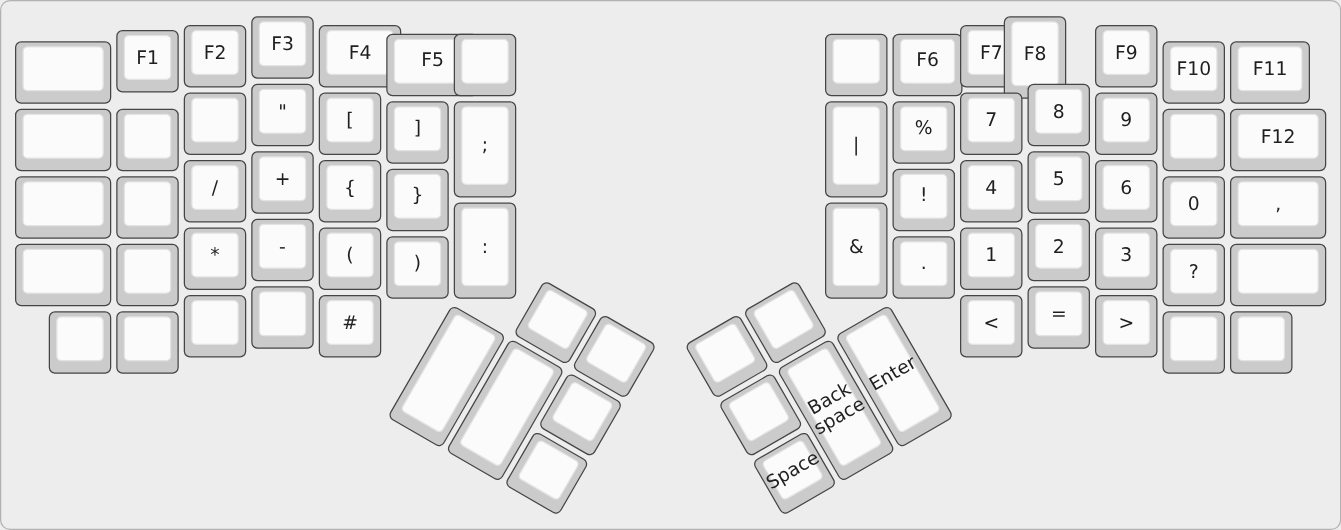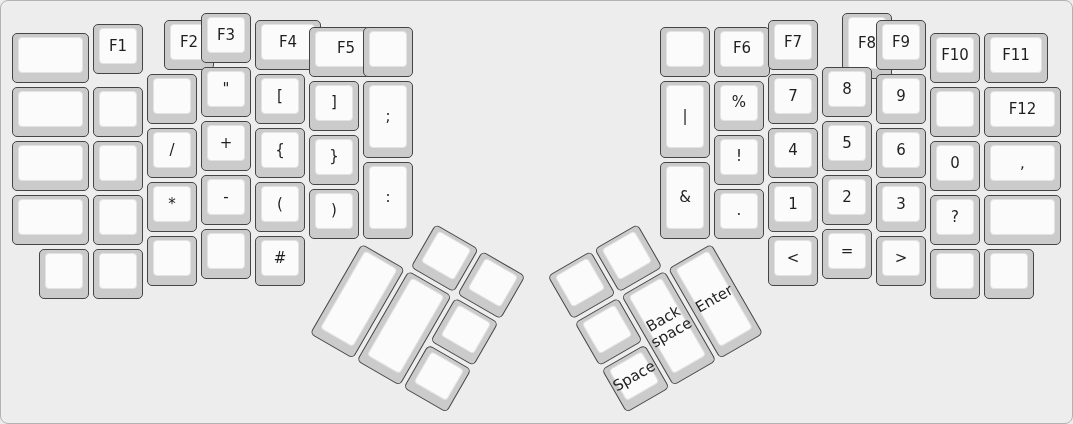--- a/index.html
+++ b/index.html
@@ -53,21 +53,21 @@
     <div class="key" style="left: 2px; top: 22.25px; width: 77px; height: 50px;">
       <div class="keytop">
         <div class="keylabel"></div>
       </div>
     </div>
     <div class="key" style="left: 83px; top: 13px; width: 50px; height: 50px;">
       <div class="keytop">
         <div class="keylabel">F1</div>
       </div>
     </div>
-    <div class="key" style="left: 154px; top: 8.75px; width: 50px; height: 50px;">
+    <div class="key" style="left: 137px; top: 8.75px; width: 50px; height: 50px;">
       <div class="keytop">
         <div class="keylabel">F2</div>
       </div>
     </div>
     <div class="key" style="left: 191px; top: 2px; width: 50px; height: 50px;">
       <div class="keytop">
         <div class="keylabel">F3</div>
       </div>
     </div>
     <div class="key" style="left: 245px; top: 8.75px; width: 66px; height: 50px;">
@@ -218,21 +218,21 @@
     <div class="key" style="left: 704px; top: 15.5px; width: 56px; height: 50px;">
       <div class="keytop">
         <div class="keylabel">F6</div>
       </div>
     </div>
     <div class="key" style="left: 758px; top: 8.75px; width: 50px; height: 50px;">
       <div class="keytop">
         <div class="keylabel">F7</div>
       </div>
     </div>
-    <div class="key" style="left: 832px; top: 2px; width: 50px; height: 66px;">
+    <div class="key" style="left: 793px; top: 2px; width: 50px; height: 66px;">
       <div class="keytop">
         <div class="keylabel">F8</div>
       </div>
     </div>
     <div class="key" style="left: 866px; top: 8.75px; width: 50px; height: 50px;">
       <div class="keytop">
         <div class="keylabel">F9</div>
       </div>
     </div>
     <div class="key" style="left: 920px; top: 22.25px; width: 50px; height: 50px;">

